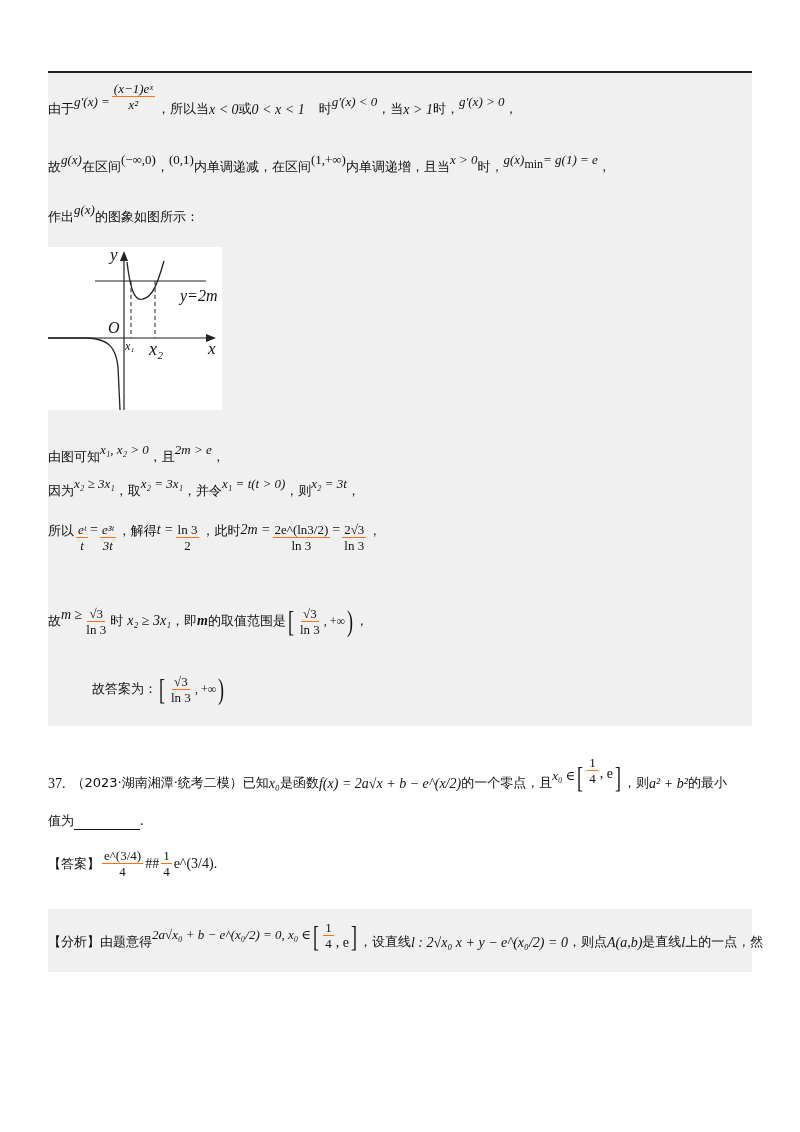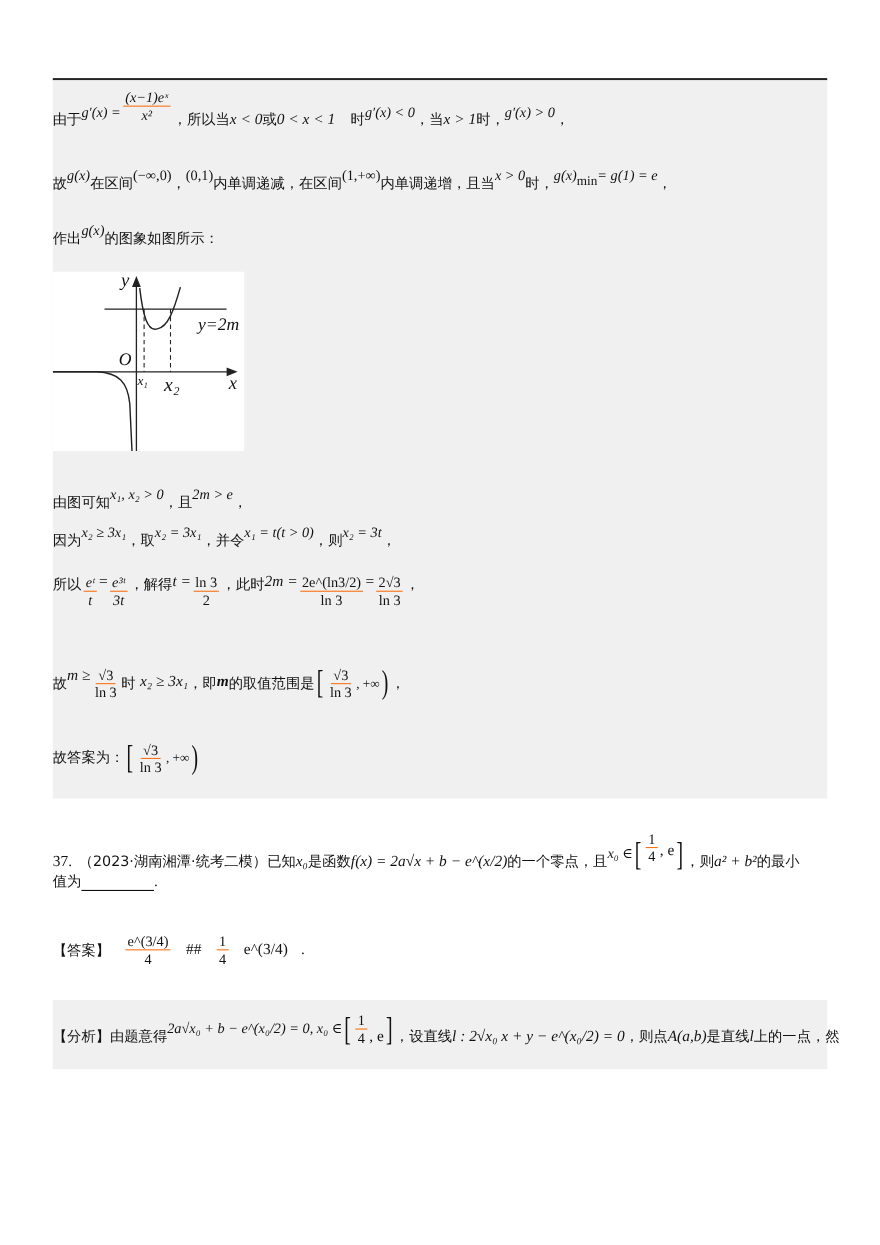--- a/index.html
+++ b/index.html
@@ -21,23 +21,23 @@
   .sup-math { position: relative; top: -8px; font-size: 13px; }
   .frac { display: inline-flex; flex-direction: column; align-items: center; vertical-align: middle; margin: 0 2px; font-size: 13px; }
   .frac .num { border-bottom: 1px solid #f97316; padding: 0 2px; line-height: 15px; }
   .frac .den { line-height: 15px; padding: 0 2px; }
   .bracket { font-size: 30px; font-weight: 100; line-height: 30px; transform: scaleX(0.6); display: inline-block; }
   .small { font-size: 12px; }
   .graph-box {
     position: absolute; left: 48px; top: 247px; width: 174px; height: 163px; background: #ffffff;
   }
   .q37 { position: absolute; left: 48px; top: 752px; white-space: nowrap; font-size: 14px; display: flex; align-items: flex-end; }
-  .q37-line2 { position: absolute; left: 48px; top: 792px; font-size: 14px; }
+  .q37-line2 { position: absolute; left: 48px; top: 812px; font-size: 14px; }
   .blank { display: inline-block; width: 66px; border-bottom: 1px solid #111; height: 14px; vertical-align: bottom; }
-  .answer-line { position: absolute; left: 48px; top: 848px; display: flex; align-items: center; font-size: 14px; gap: 12px; }
+  .answer-line { position: absolute; left: 48px; top: 848px; display: flex; align-items: center; font-size: 14px; }
   .analysis-box {
     position: absolute; left: 48px; top: 909px; width: 704px; height: 63px; background: #f0f0f0;
   }
   .analysis-line { position: absolute; left: 48px; top: 920px; display: flex; align-items: flex-end; white-space: nowrap; font-size: 14px; }
 </style>
 </head>
 <body>
 
 <div class="top-rule"></div>
 <div class="solution-box"></div>
@@ -178,21 +178,21 @@
   <span class="bracket">[</span>
   <span class="frac">
     <span class="num">√3</span>
     <span class="den">ln 3</span>
   </span>
   <span style="font-size:12px;">, +∞</span>
   <span class="bracket">)</span>
   <span class="cjk">，</span>
 </div>
 
-<div class="line" style="top:666px; height:46px; align-items:center;">
+<div class="line" style="top:666px; height:46px; align-items:center;padding-left:44px;">
   <span class="cjk">故答案为：</span>
   <span class="bracket">[</span>
   <span class="frac">
     <span class="num">√3</span>
     <span class="den">ln 3</span>
   </span>
   <span style="font-size:12px;">, +∞</span>
   <span class="bracket">)</span>
 </div>
 

